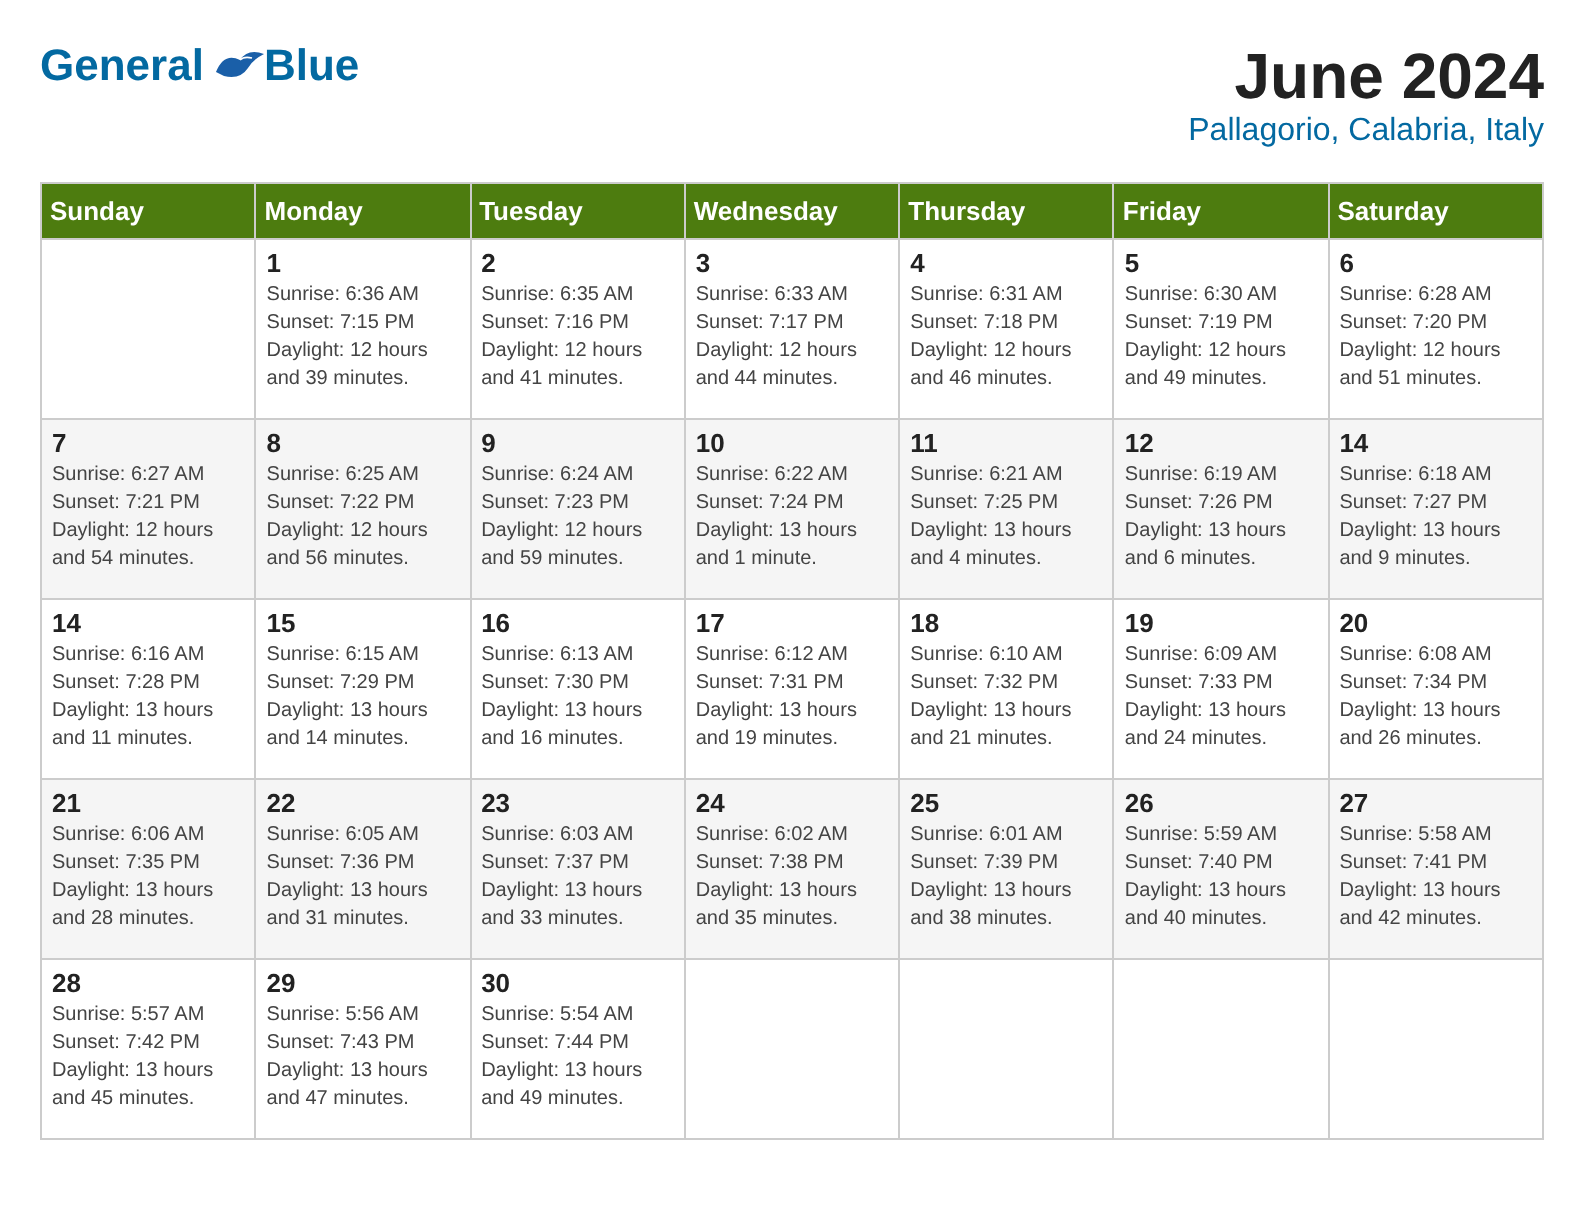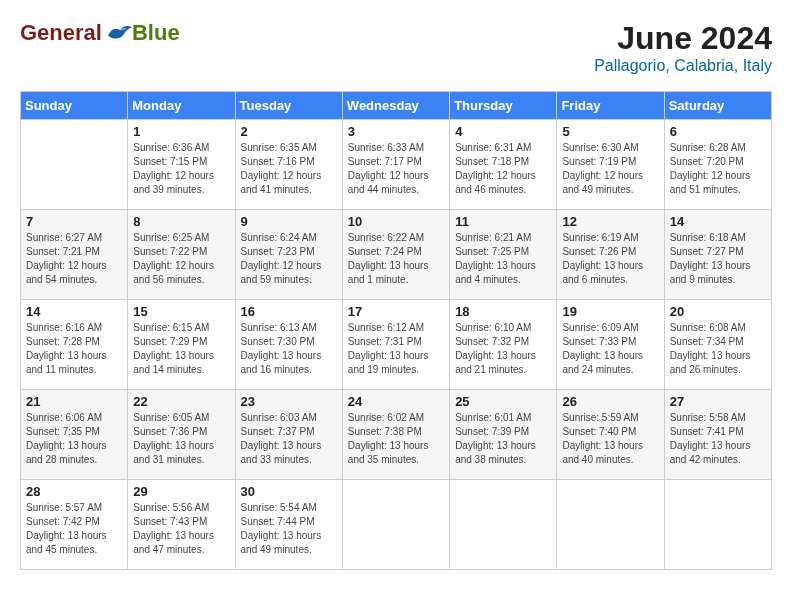--- a/index.html
+++ b/index.html
@@ -20,22 +20,22 @@
       display: flex;
       flex-direction: column;
       align-items: flex-start;
     }
     .logo-text {
       display: flex;
       align-items: center;
       font-size: 22px;
       font-weight: bold;
     }
-    .logo-general { color: #7f1d1d; }
-    .logo-blue { color: #4d7c0f; }
+    .logo-general { color: #0369a1; }
+    .logo-blue { color: #0369a1; }
     .logo-bird {
       width: 28px;
       height: 22px;
       margin-left: 2px;
     }
     .title-block {
       text-align: right;
     }
     .month-year {
       font-size: 32px;
@@ -45,21 +45,21 @@
     .location {
       font-size: 16px;
       color: #0369a1;
     }
     table {
       width: 100%;
       border-collapse: collapse;
       table-layout: fixed;
     }
     thead th {
-      background: #3b82f6;
+      background: #4d7c0f;
       color: #fff;
       font-size: 13px;
       font-weight: bold;
       padding: 6px 4px;
       text-align: left;
       border: 1px solid #ccc;
     }
     tbody td {
       border: 1px solid #ccc;
       vertical-align: top;

